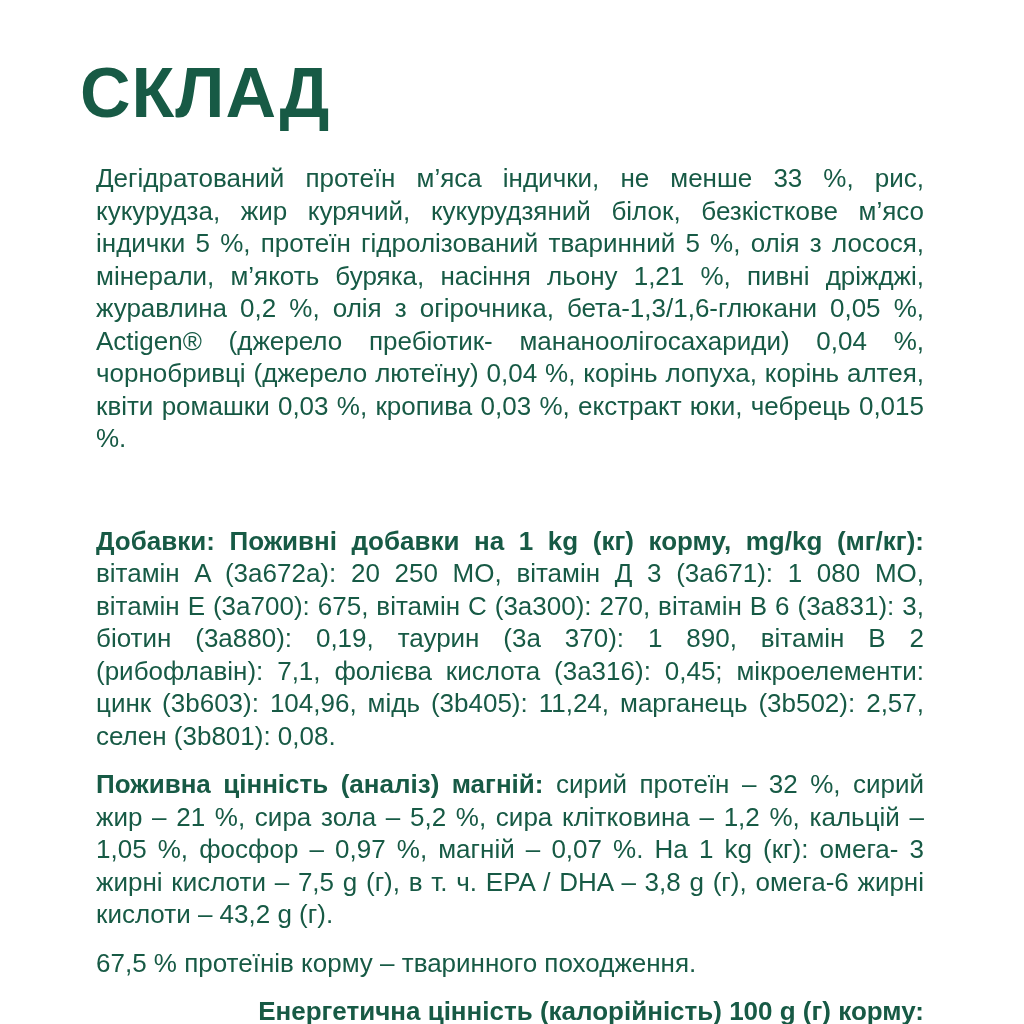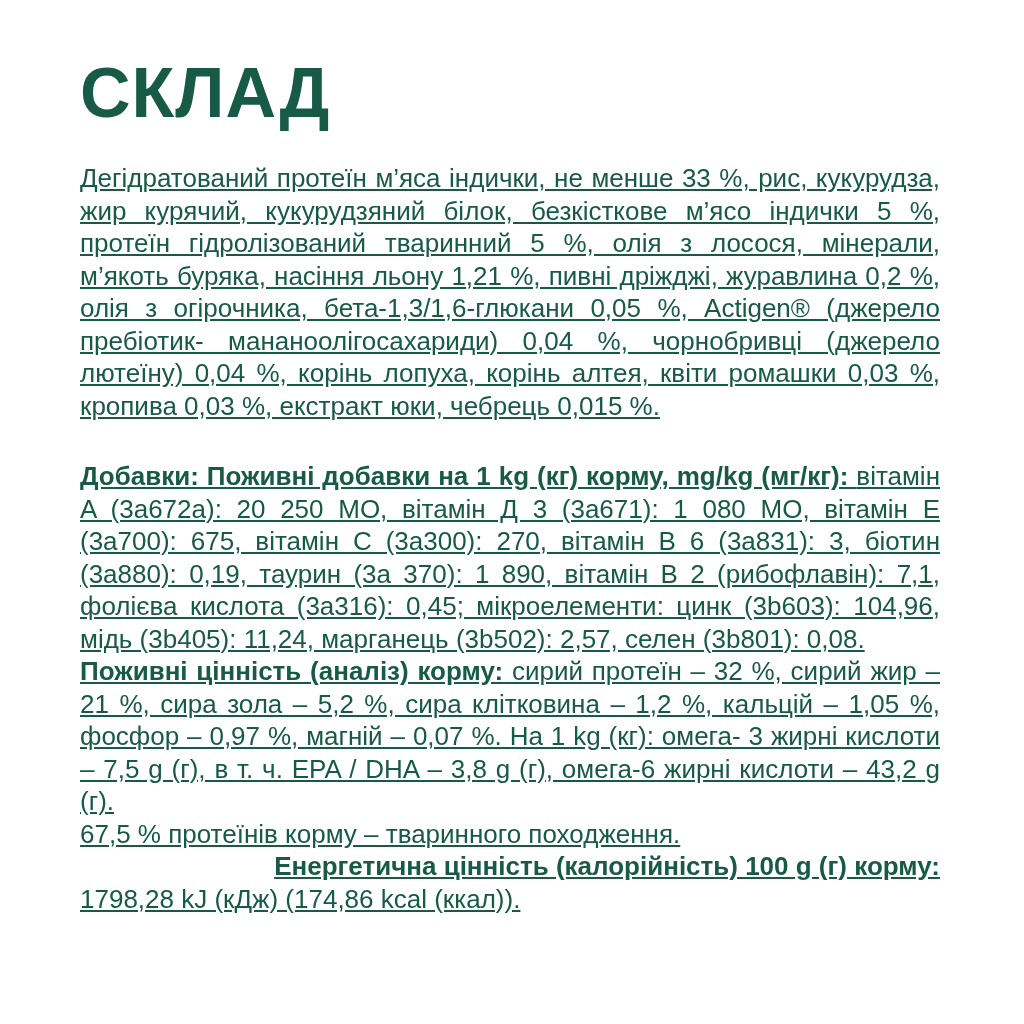--- a/index.html
+++ b/index.html
@@ -21,47 +21,46 @@
   }
   h1.title{
     margin:0 0 34px 0;
     font-size:70px;
     line-height:1.0;
     font-weight:800;
     letter-spacing:1px;
     color:var(--text-color);
   }
   p.para{
-    margin:0;
+    margin:16px;
     font-size:26px;
     line-height:1.25;
     text-align:justify;
     color:var(--text-color);
-    text-decoration:underline;
   }
   p.para + p.para{margin-top:0;}
   .gap{height:38px;}
   strong.lead{font-weight:700;}
 </style>
 </head>
 <body>
 
 <main class="page">
 
   <h1 class="title">СКЛАД</h1>
 
   <p class="para">Дегідратований протеїн м’яса індички, не менше 33 %, рис, кукурудза, жир курячий, кукурудзяний білок, безкісткове м’ясо індички 5 %, протеїн гідролізований тваринний 5 %, олія з лосося, мінерали, м’якоть буряка, насіння льону 1,21 %, пивні дріжджі, журавлина 0,2 %, олія з огірочника, бета-1,3/1,6-глюкани 0,05 %, Actigen® (джерело пребіотик- мананоолігосахариди) 0,04 %, чорнобривці (джерело лютеїну) 0,04 %, корінь лопуха, корінь алтея, квіти ромашки 0,03 %, кропива 0,03 %, екстракт юки, чебрець 0,015 %.</p>
 
   <div class="gap"></div>
 
   <section>
 
     <p class="para"><strong class="lead">Добавки: Поживні добавки на 1 kg (кг) корму, mg/kg (мг/кг): </strong><span>вітамін A (3a672a): 20 250 МО, вітамін Д 3 (3a671): 1 080 МО, вітамін E (3a700): 675, вітамін C (3a300): 270, вітамін B 6 (3a831): 3, біотин (3a880): 0,19, таурин (3a 370): 1 890, вітамін B 2 (рибофлавін): 7,1, фолієва кислота (3a316): 0,45; мікроелементи: цинк (3b603): 104,96, мідь (3b405): 11,24, марганець (3b502): 2,57, селен (3b801): 0,08.</span></p>
 
-    <p class="para"><strong class="lead">Поживні цінність (аналіз) корму: </strong><span>сирий протеїн – 32 %, сирий жир – 21 %, сира зола – 5,2 %, сира клітковина – 1,2 %, кальцій – 1,05 %, фосфор – 0,97 %, магній – 0,07 %. На 1 kg (кг): омега- 3 жирні кислоти – 7,5 g (г), в т. ч. EPA / DHA – 3,8 g (г), омега-6 жирні кислоти – 43,2 g (г).</span></p>
+    <p class="para"><strong class="lead">Поживна цінність (аналіз) магній: </strong><span>сирий протеїн – 32 %, сирий жир – 21 %, сира зола – 5,2 %, сира клітковина – 1,2 %, кальцій – 1,05 %, фосфор – 0,97 %, магній – 0,07 %. На 1 kg (кг): омега- 3 жирні кислоти – 7,5 g (г), в т. ч. EPA / DHA – 3,8 g (г), омега-6 жирні кислоти – 43,2 g (г).</span></p>
 
     <p class="para" style="text-align:left;">67,5 % протеїнів корму – тваринного походження.</p>
 
     <p class="para" style="text-align:right;"><strong class="lead">Енергетична цінність (калорійність) 100 g (г) корму:</strong></p>
 
     <p class="para" style="text-align:left;">1798,28 kJ (кДж) (174,86 kcal (ккал)).</p>
 
   </section>
 
 </main>

